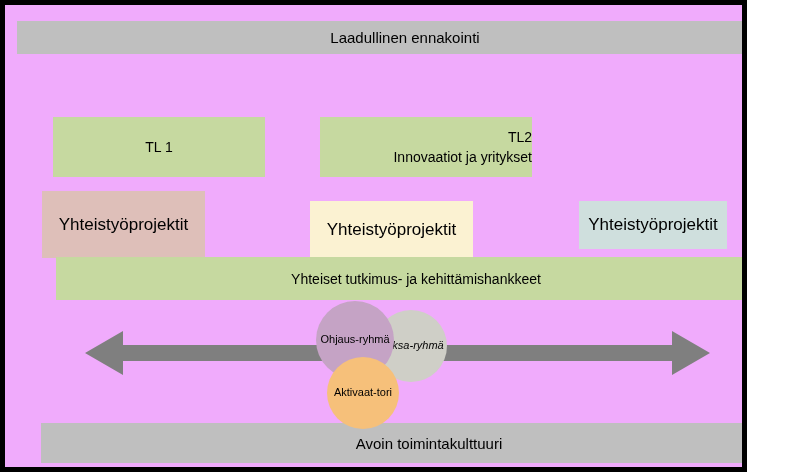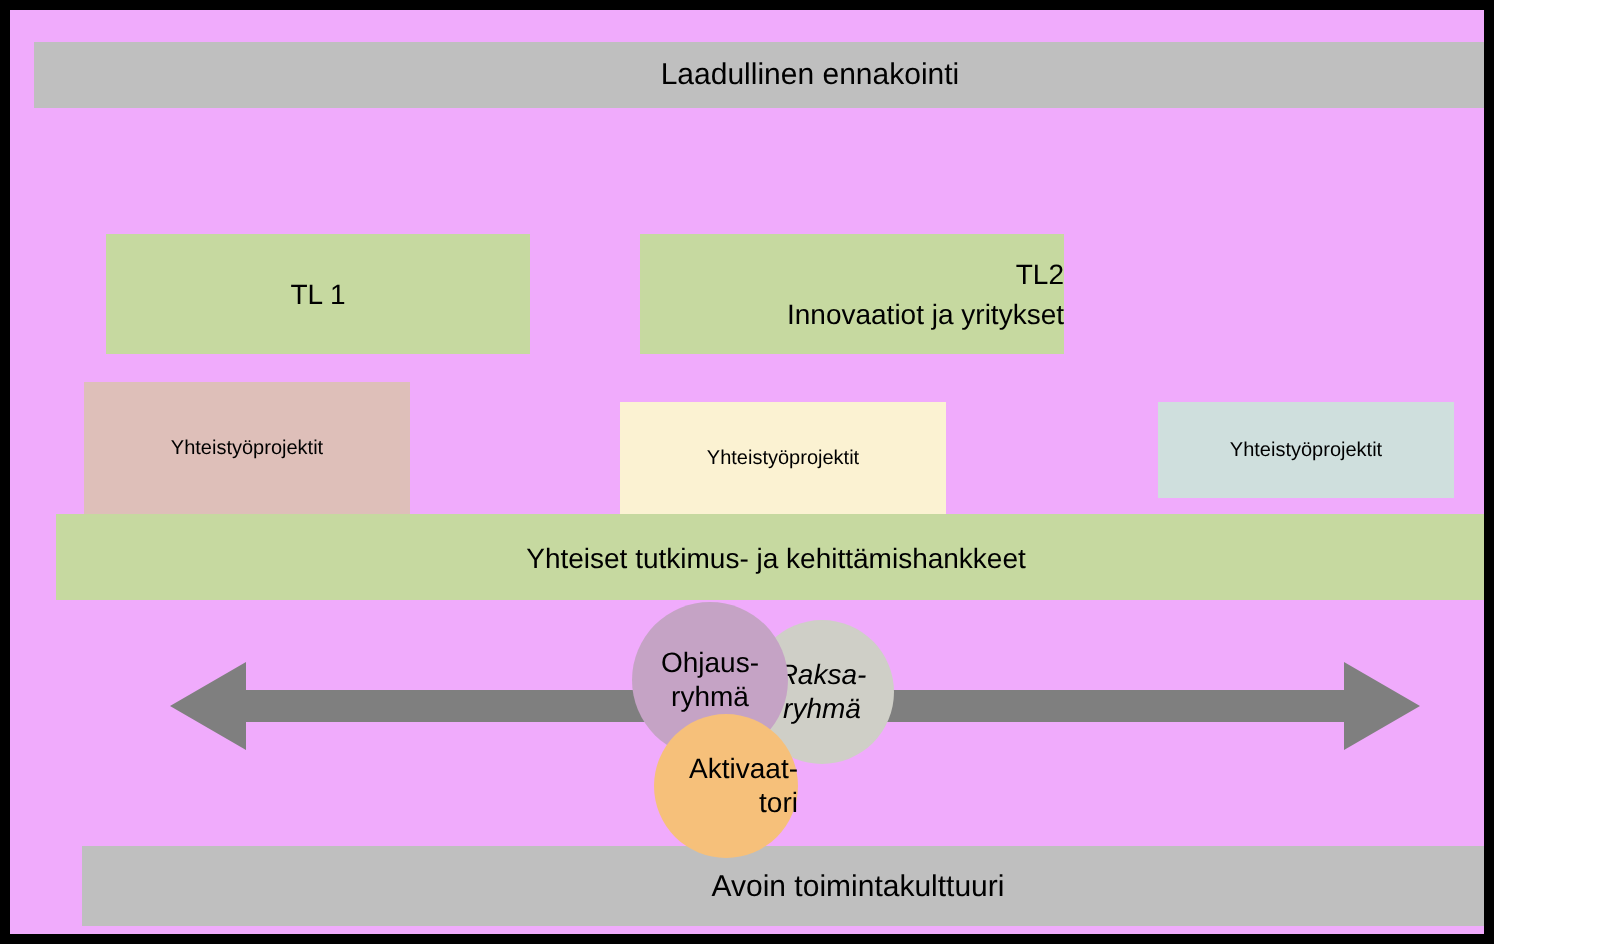--- a/index.html
+++ b/index.html
@@ -39,54 +39,55 @@
     font-size: 14px;
     line-height: 1.45;
     text-align: center;
     margin-left: 34px;
   }
   .proj-box {
     position: absolute;
     display: flex;
     align-items: center;
     justify-content: center;
-    font-size: 10px;
+    font-size: 17px;
     color: #000000;
     text-align: right;
   }
   .wide-green {
     position: absolute;
     background: #c6d9a0;
     display: flex;
     align-items: center;
     justify-content: center;
     font-size: 14px;
     color: #000000;
+    margin-left: 28px;
   }
   .circle {
     position: absolute;
     border-radius: 50%;
     display: flex;
-    flex-direction: column;
+    flex-direction: row;
     align-items: center;
     justify-content: center;
-    font-size: 14px;
+    font-size: 11px;
     line-height: 1.25;
     text-align: center;
     color: #000000;
   }
   .arrow-h, .arrow-v {
     position: absolute;
   }
   .arrow-h svg, .arrow-v svg {
     display: block;
   }
   .c-ohjaus { background: #c5a3c5; z-index: 3; }
   .c-raksa  { background: #cfcfc7; z-index: 2; }
-  .c-akti   { background: #f6c07a; z-index: 4; align-items: flex-end; }
+  .c-akti   { background: #f6c07a; z-index: 4; }
 </style>
 </head>
 <body>
 
 <div id="canvas">
 
   <div class="band" style="left:12px; top:16px; width:776px; height:33px;">
     <span>Laadullinen ennakointi</span>
   </div>
 

